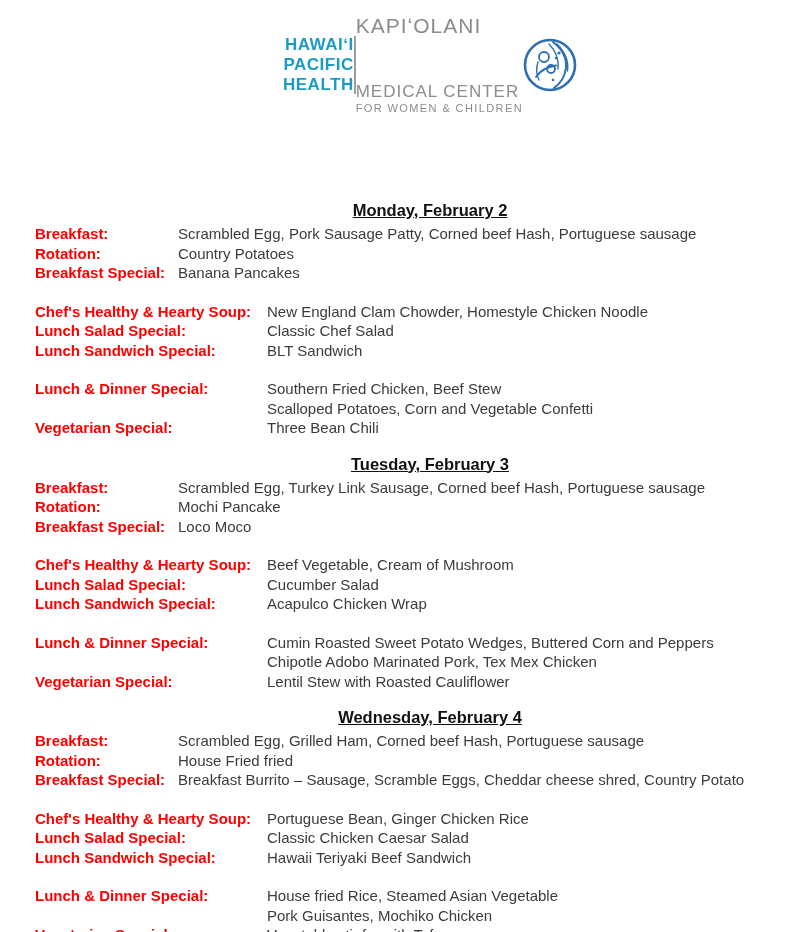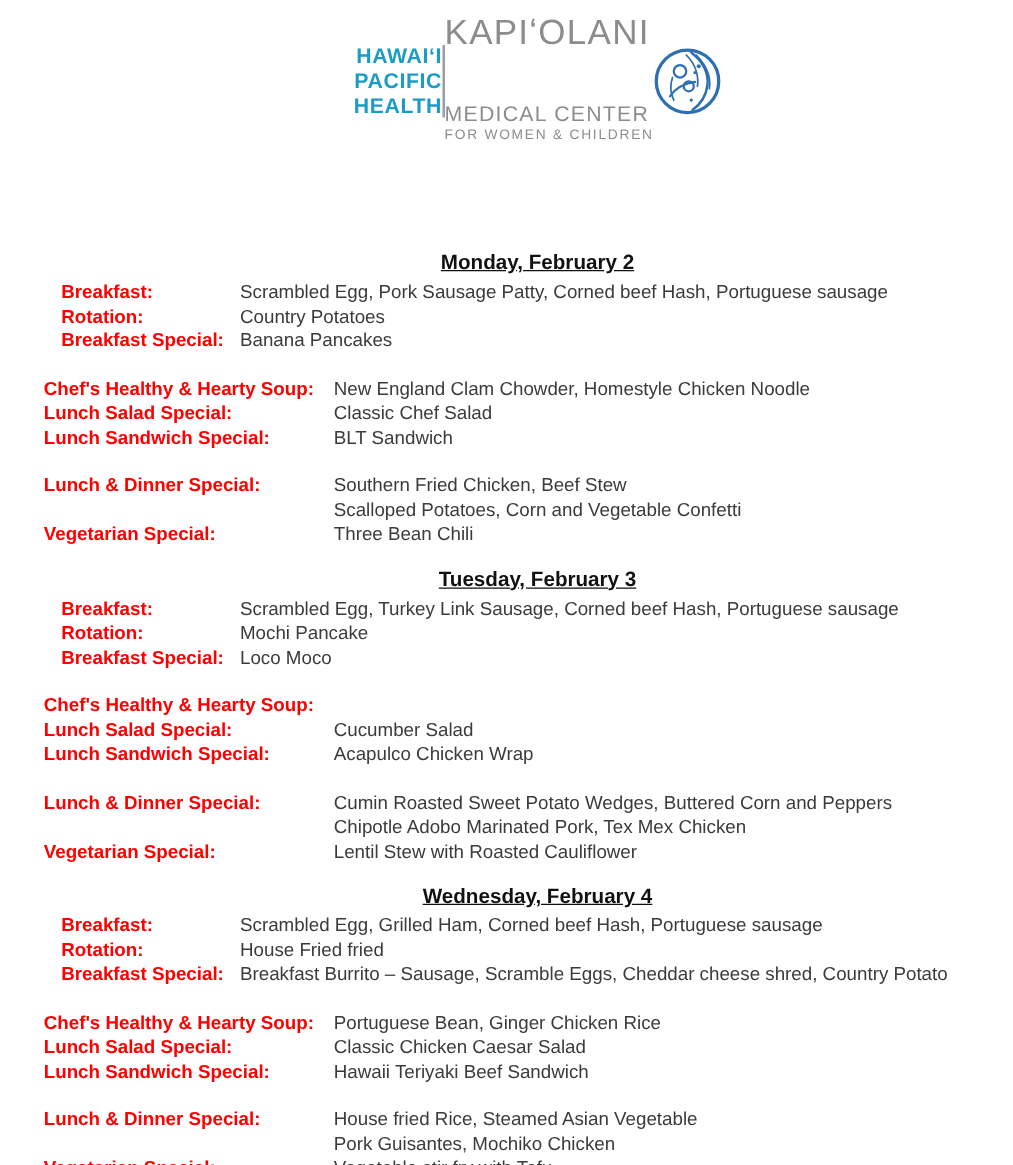--- a/index.html
+++ b/index.html
@@ -12,36 +12,36 @@
     width:810px;height:932px;background:#ffffff;overflow:hidden;
     font-family:"Liberation Sans",sans-serif;color:var(--text);
   }
   .content{margin-left:35px;width:790px;}
   
   .header{padding-top:14px;display:flex;justify-content:center;}
   .logo{display:flex;align-items:center;}
   .hph{text-align:right;color:var(--teal);font-weight:700;font-size:17px;line-height:20px;letter-spacing:.5px;}
   .logo-divider{width:2px;height:58px;background:var(--divider);}
   .kap{color:var(--gray);}
-  .kap-l1{font-size:28px;letter-spacing:1px;line-height:24px;}
+  .kap-l1{font-size:21px;letter-spacing:1px;line-height:24px;}
   .kap-l2{font-size:17px;letter-spacing:1px;line-height:19px;margin-top:44px;}
   .kap-l3{font-size:11px;letter-spacing:1.4px;line-height:14px;}
   .emblem{flex:0 0 auto;display:flex;align-items:center;}
   
   .menu{margin-top:86px;}
   .day{margin-bottom:17px;}
   .day-title{
     margin:0 0 4px 0;text-align:center;font-size:16.5px;font-weight:700;
     color:var(--heading);text-decoration:underline;
   }
   .group{margin-bottom:19px;}
   .group:last-child{margin-bottom:0;}
   .row{display:flex;align-items:flex-start;font-size:15px;line-height:19.5px;}
   .label{font-weight:700;color:var(--red);flex:0 0 auto;}
-  .w-bf{width:143px;margin-left:14px;}
+  .w-bf{width:143px;}
   .w-lu{width:232px;}
   .value{color:var(--text);}
   .stack{display:flex;flex-direction:column;}
 </style>
 </head>
 <body>
 
 <div class="content">
 
   <header class="header">
@@ -134,20 +134,21 @@
           <span class="value">Mochi Pancake</span>
         </div>
         <div class="row">
           <span class="label w-bf">Breakfast Special:</span>
           <span class="value">Loco Moco</span>
         </div>
       </div>
       <div class="group">
         <div class="row">
           <span class="label w-lu">Chef's Healthy &amp; Hearty Soup:</span>
+          <span class="value">Beef Vegetable, Cream of Mushroom</span>
         </div>
         <div class="row">
           <span class="label w-lu">Lunch Salad Special:</span>
           <span class="value">Cucumber Salad</span>
         </div>
         <div class="row">
           <span class="label w-lu">Lunch Sandwich Special:</span>
           <span class="value">Acapulco Chicken Wrap</span>
         </div>
       </div>

